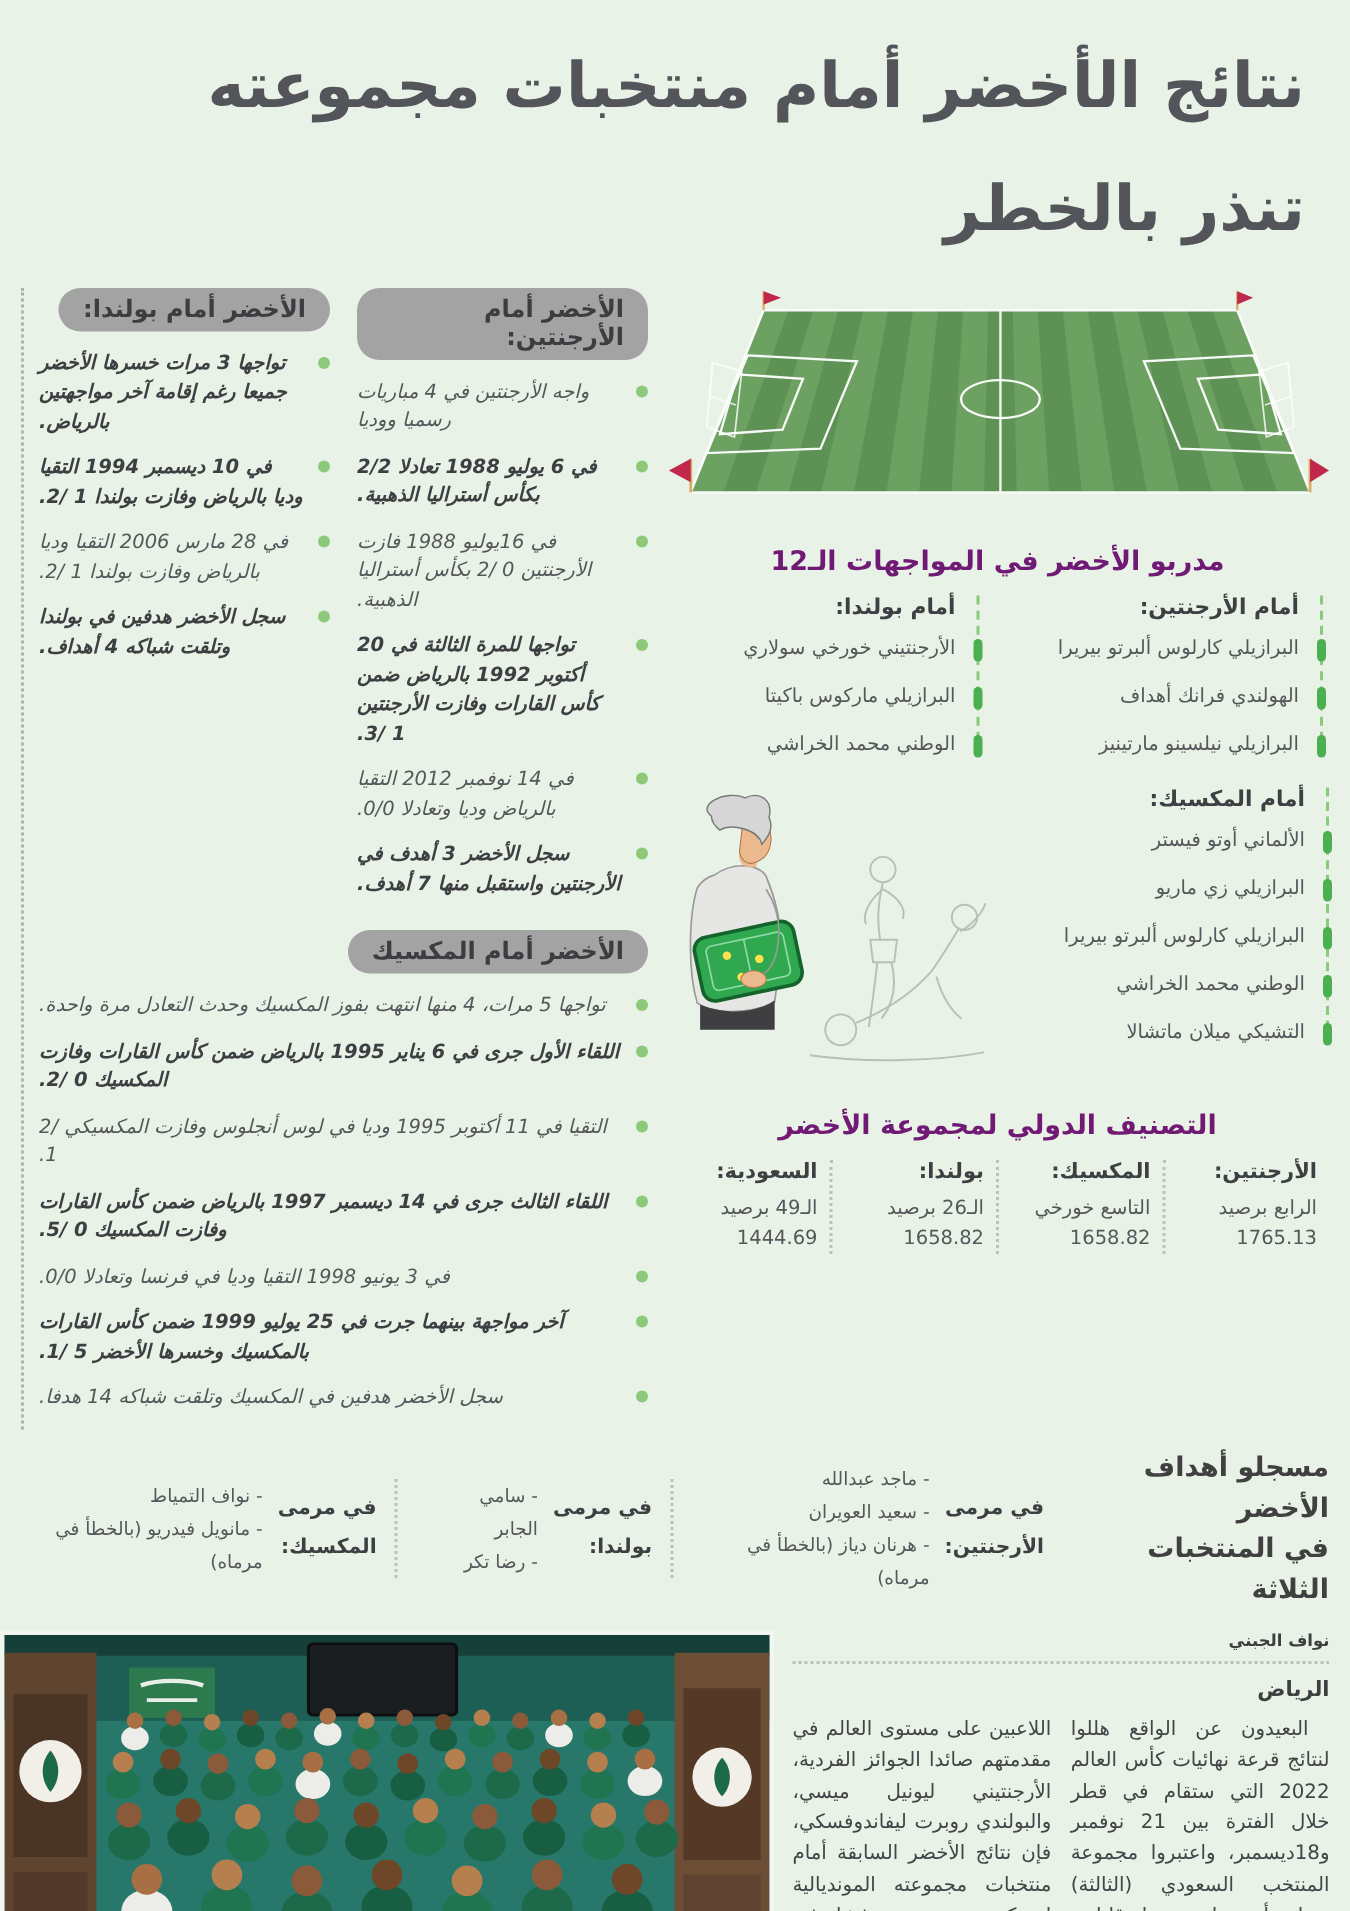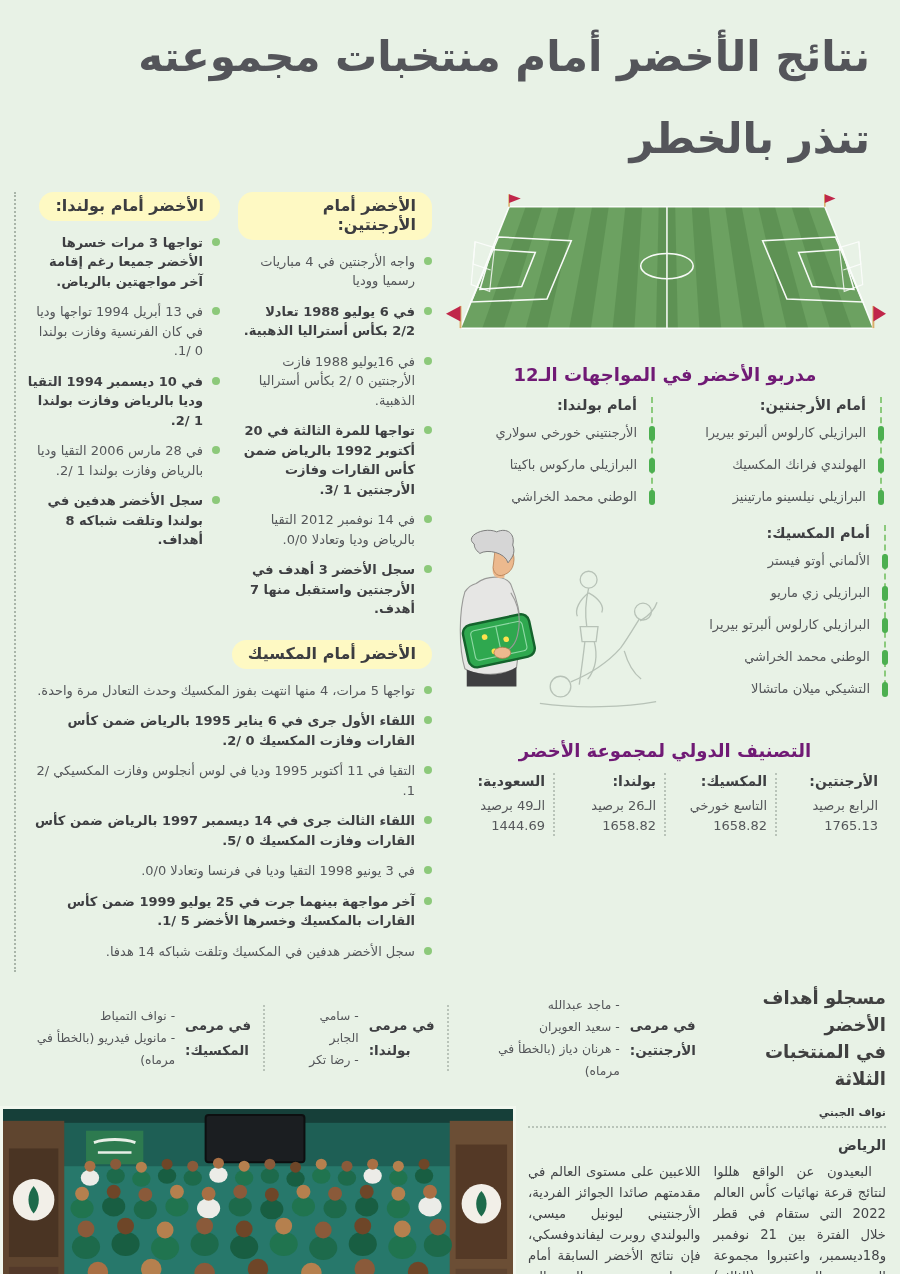--- a/index.html
+++ b/index.html
@@ -18,28 +18,28 @@
     font-size:42px; line-height:1.95; letter-spacing:-0.5px;
   }
   
   .main-band { display:flex; padding:6px 14px 0 14px; gap:12px; margin-top:6px; }
   .right-region { width:442px; flex:none; }
   .left-region-wrap { flex:1; border-left:2px dotted #a9b5a9; padding-left:10px; }
   
   .two-cols { display:flex; gap:18px; }
   .col { flex:1; }
   .pill {
-    display:inline-block; background:#fef9c3; color:#3c3d40;
+    display:inline-block; background:#a3a3a3; color:#3c3d40;
     font-weight:bold; font-size:16px; padding:4px 16px 6px 16px;
     border-radius:15px; margin-bottom:12px;
   }
   ul.fact-list { list-style:none; }
   ul.fact-list li {
     position:relative; padding-right:17px; margin-bottom:11px;
-    font-size:13px; line-height:1.5; color:#55575a; text-align:right;
+    font-size:13px; line-height:1.5; color:#55575a; text-align:left;font-style:italic;
   }
   ul.fact-list li::before {
     content:""; position:absolute; right:0; top:5px;
     width:8px; height:8px; border-radius:50%; background:#8cc97a;
   }
   ul.fact-list li.b { font-weight:bold; color:#3e3f42; }
   .mexico-sec { margin-top:10px; }
   
   .green-title {
     color:#701a75; font-weight:bold; font-size:18px;
@@ -60,21 +60,21 @@
   .rank-row { display:flex; margin-top:4px; }
   .rank-block { flex:1; padding:0 8px; text-align:right; }
   .rank-block:not(:last-child) { border-left:2px dotted #b9c4b9; }
   .rank-team { font-weight:bold; font-size:14px; color:#3e3f42; margin-bottom:7px; }
   .rank-line { font-size:13px; color:#55575a; line-height:1.55; }
   
   .scorers { display:flex; align-items:center; gap:10px; margin:12px 14px 0 14px; }
   .scorers-title { color:#404040; font-weight:bold; font-size:18px; line-height:1.5; text-align:right; width:168px; flex:none; }
   .scorer-group { display:flex; align-items:center; gap:10px; padding:0 12px; }
   .scorer-group + .scorer-group { border-right:2px dotted #b9c4b9; }
-  .scorer-label { font-weight:bold; font-size:13.5px; color:#3e3f42; line-height:1.9; text-align:left; flex:none; }
+  .scorer-label { font-weight:bold; font-size:13.5px; color:#3e3f42; line-height:1.9; text-align:right; flex:none; }
   .scorer-names { font-size:12.3px; color:#55575a; line-height:1.8; text-align:right; max-width:150px; }
   
   .bottom-band { display:flex; gap:12px; margin:14px 14px 0 14px; }
   .article-col { width:358px; flex:none; height:336px; overflow:hidden; }
   .byline { font-weight:bold; font-size:11px; color:#3c3e40; padding-bottom:7px; border-bottom:2px dotted #b9c4b9; margin-bottom:9px; }
   .dateline { font-weight:bold; font-size:14px; color:#3c3e40; margin-bottom:9px; }
   .article-text { column-count:2; column-gap:13px; column-fill:auto; height:268px;
     font-size:13.2px; line-height:1.58; color:#434548; text-align:justify; }
   .article-text p { text-indent:14px; }
   .photo-col { flex:1; }
@@ -139,21 +139,21 @@
       </g>
     </svg>
 
     <div class="green-title">مدربو الأخضر في المواجهات الـ12</div>
 
     <div class="coach-cols">
       <div class="coach-col">
         <div class="coach-inner">
           <div class="coach-label">أمام الأرجنتين:</div>
           <div class="coach-name">البرازيلي كارلوس ألبرتو بيريرا</div>
-          <div class="coach-name">الهولندي فرانك المكسيك</div>
+          <div class="coach-name">الهولندي فرانك أهداف</div>
           <div class="coach-name">البرازيلي نيلسينو مارتينيز</div>
         </div>
       </div>
       <div class="coach-col">
         <div class="coach-inner">
           <div class="coach-label">أمام بولندا:</div>
           <div class="coach-name">الأرجنتيني خورخي سولاري</div>
           <div class="coach-name">البرازيلي ماركوس باكيتا</div>
           <div class="coach-name">الوطني محمد الخراشي</div>
         </div>
@@ -248,24 +248,23 @@
           <li>في 16يوليو 1988 فازت الأرجنتين ⁦2/ 0⁩ بكأس أستراليا الذهبية.</li>
           <li class="b">تواجها للمرة الثالثة في 20 أكتوبر 1992 بالرياض ضمن كأس القارات وفازت الأرجنتين ⁦3/ 1⁩.</li>
           <li>في 14 نوفمبر 2012 التقيا بالرياض وديا وتعادلا 0/0.</li>
           <li class="b">سجل الأخضر 3 أهدف في الأرجنتين واستقبل منها 7 أهدف.</li>
         </ul>
       </div>
       <div class="col">
         <span class="pill">الأخضر أمام بولندا:</span>
         <ul class="fact-list">
           <li class="b">تواجها 3 مرات خسرها الأخضر جميعا رغم إقامة آخر مواجهتين بالرياض.</li>
-          <li>في 13 أبريل 1994 تواجها وديا في كان الفرنسية وفازت بولندا ⁦1/ 0⁩.</li>
           <li class="b">في 10 ديسمبر 1994 التقيا وديا بالرياض وفازت بولندا ⁦2/ 1⁩.</li>
           <li>في 28 مارس 2006 التقيا وديا بالرياض وفازت بولندا ⁦2/ 1⁩.</li>
-          <li class="b">سجل الأخضر هدفين في بولندا وتلقت شباكه 8 أهداف.</li>
+          <li class="b">سجل الأخضر هدفين في بولندا وتلقت شباكه 4 أهداف.</li>
         </ul>
       </div>
     </div>
 
     <div class="mexico-sec">
       <span class="pill">الأخضر أمام المكسيك</span>
       <ul class="fact-list">
         <li>تواجها 5 مرات، 4 منها انتهت بفوز المكسيك وحدث التعادل مرة واحدة.</li>
         <li class="b">اللقاء الأول جرى في 6 يناير 1995 بالرياض ضمن كأس القارات وفازت المكسيك ⁦2/ 0⁩.</li>
         <li>التقيا في 11 أكتوبر 1995 وديا في لوس أنجلوس وفازت المكسيكي ⁦2/ 1⁩.</li>

